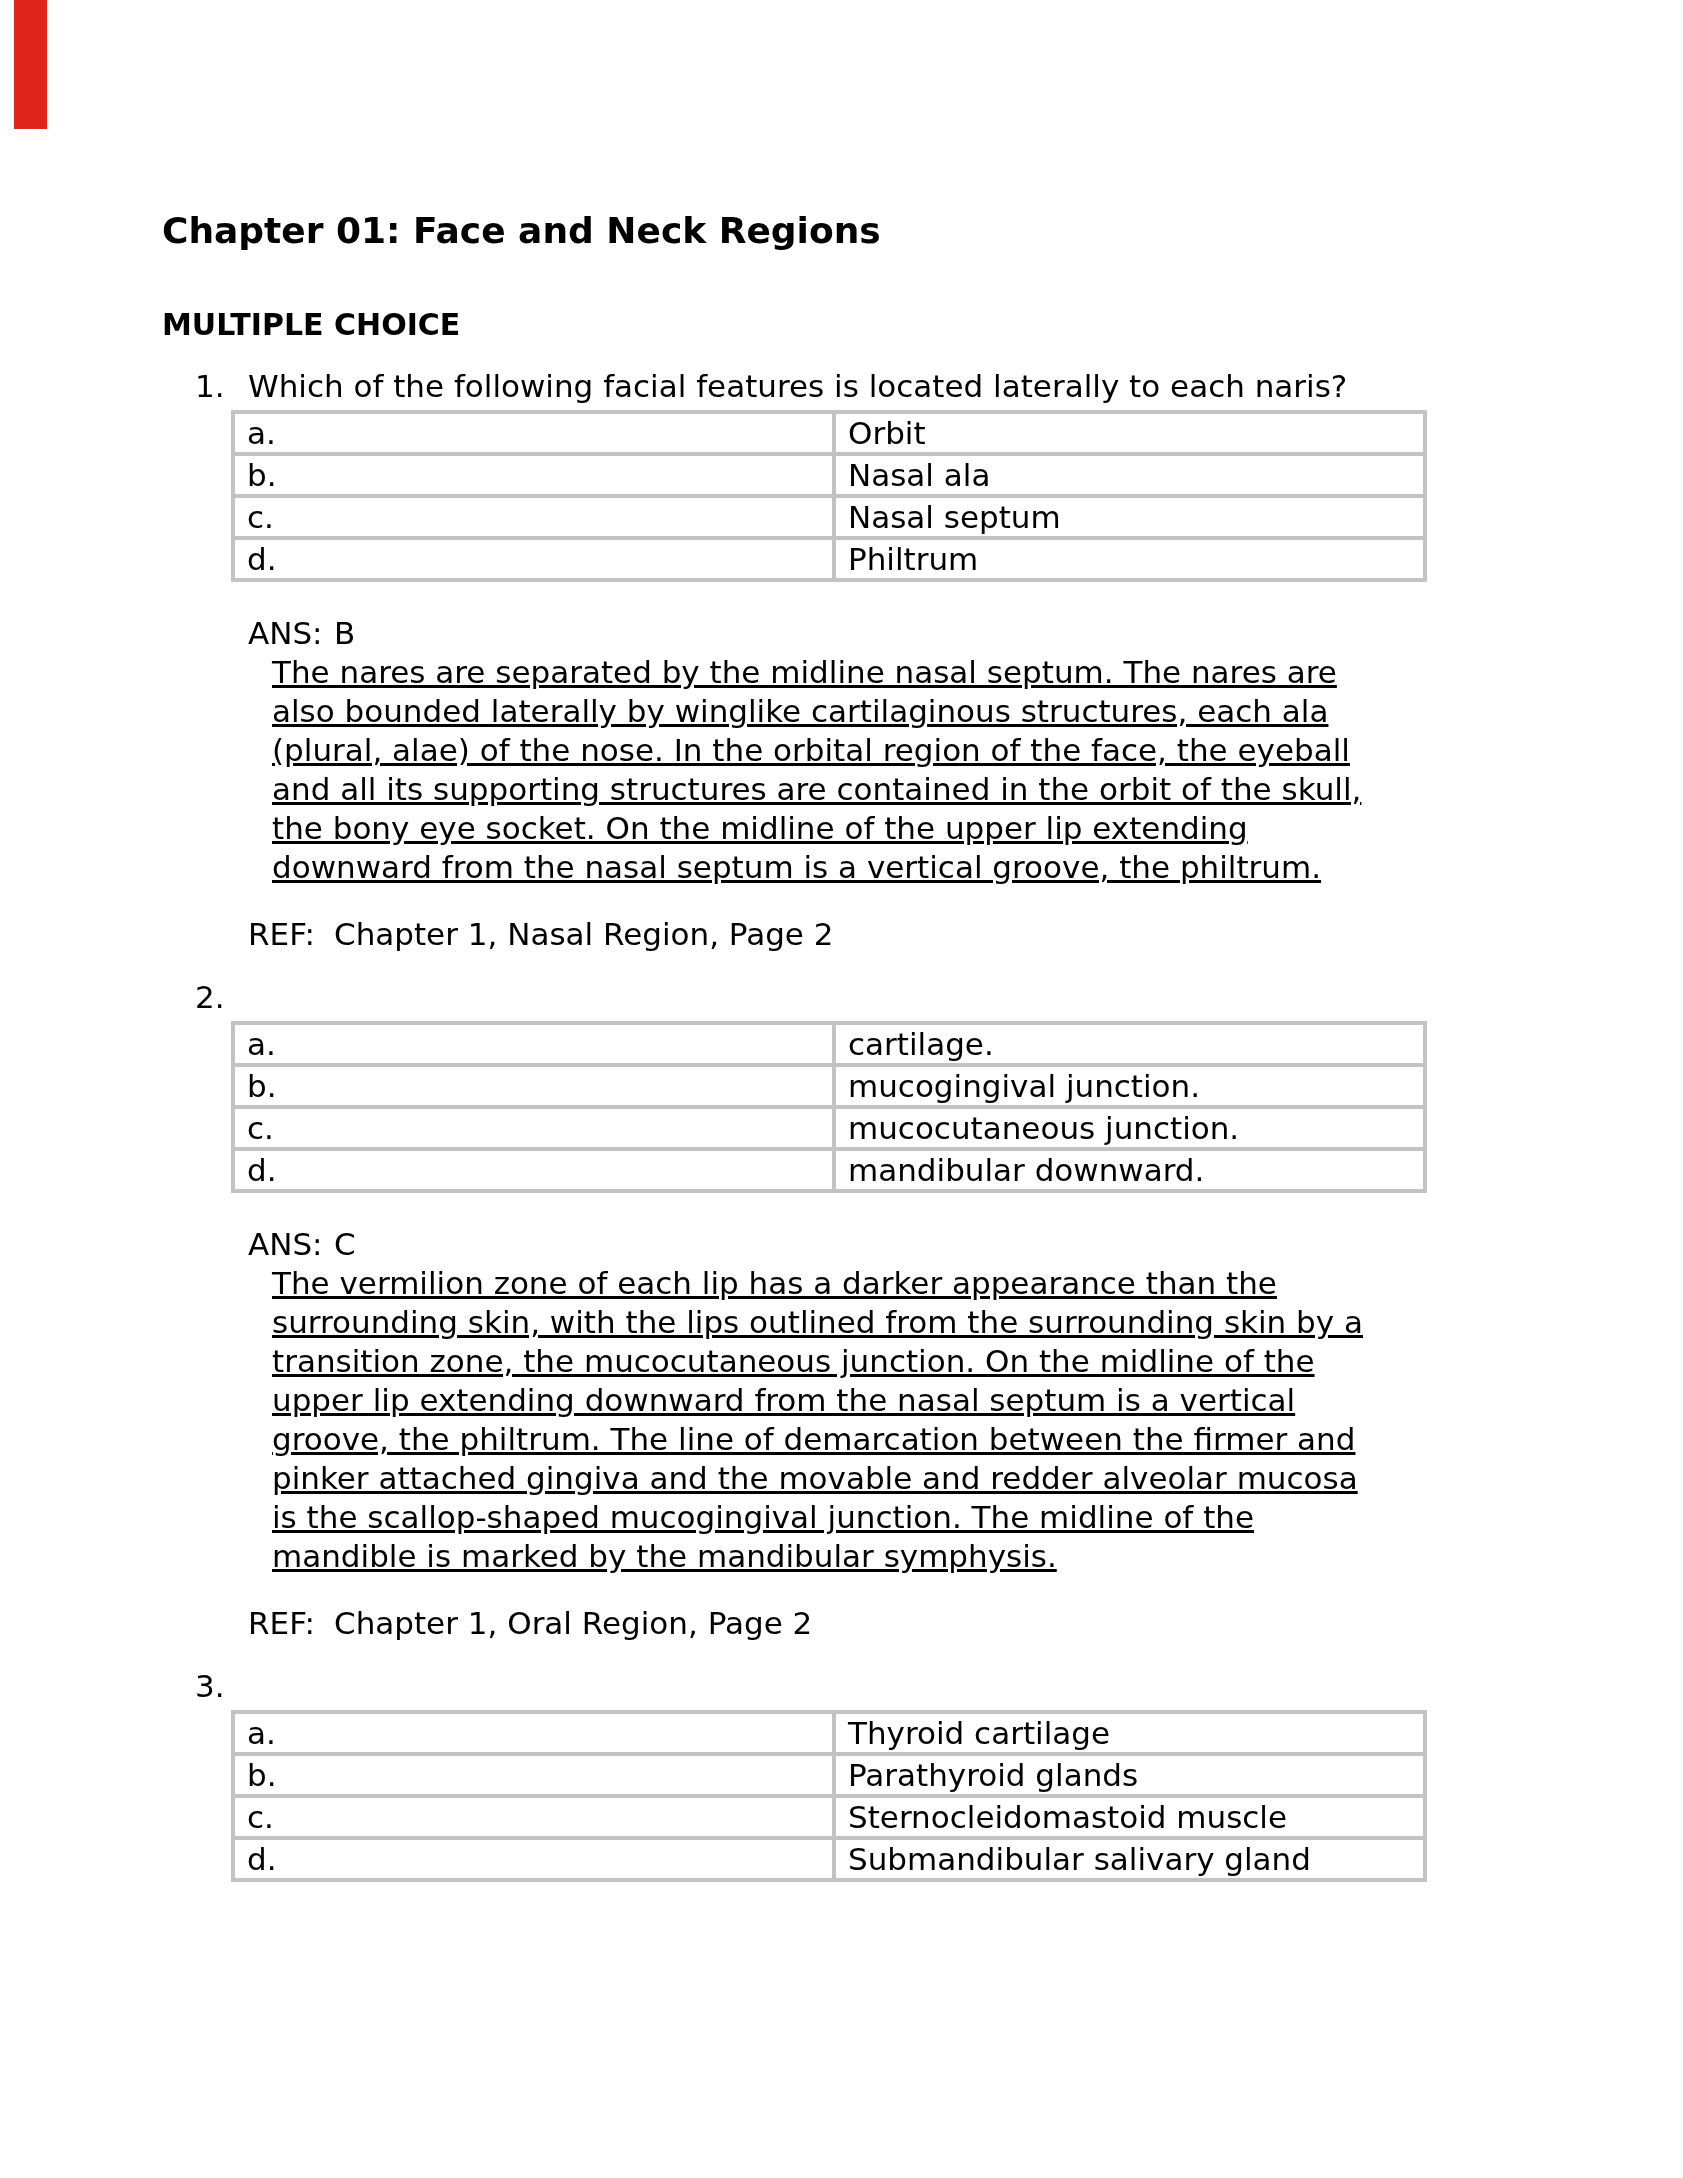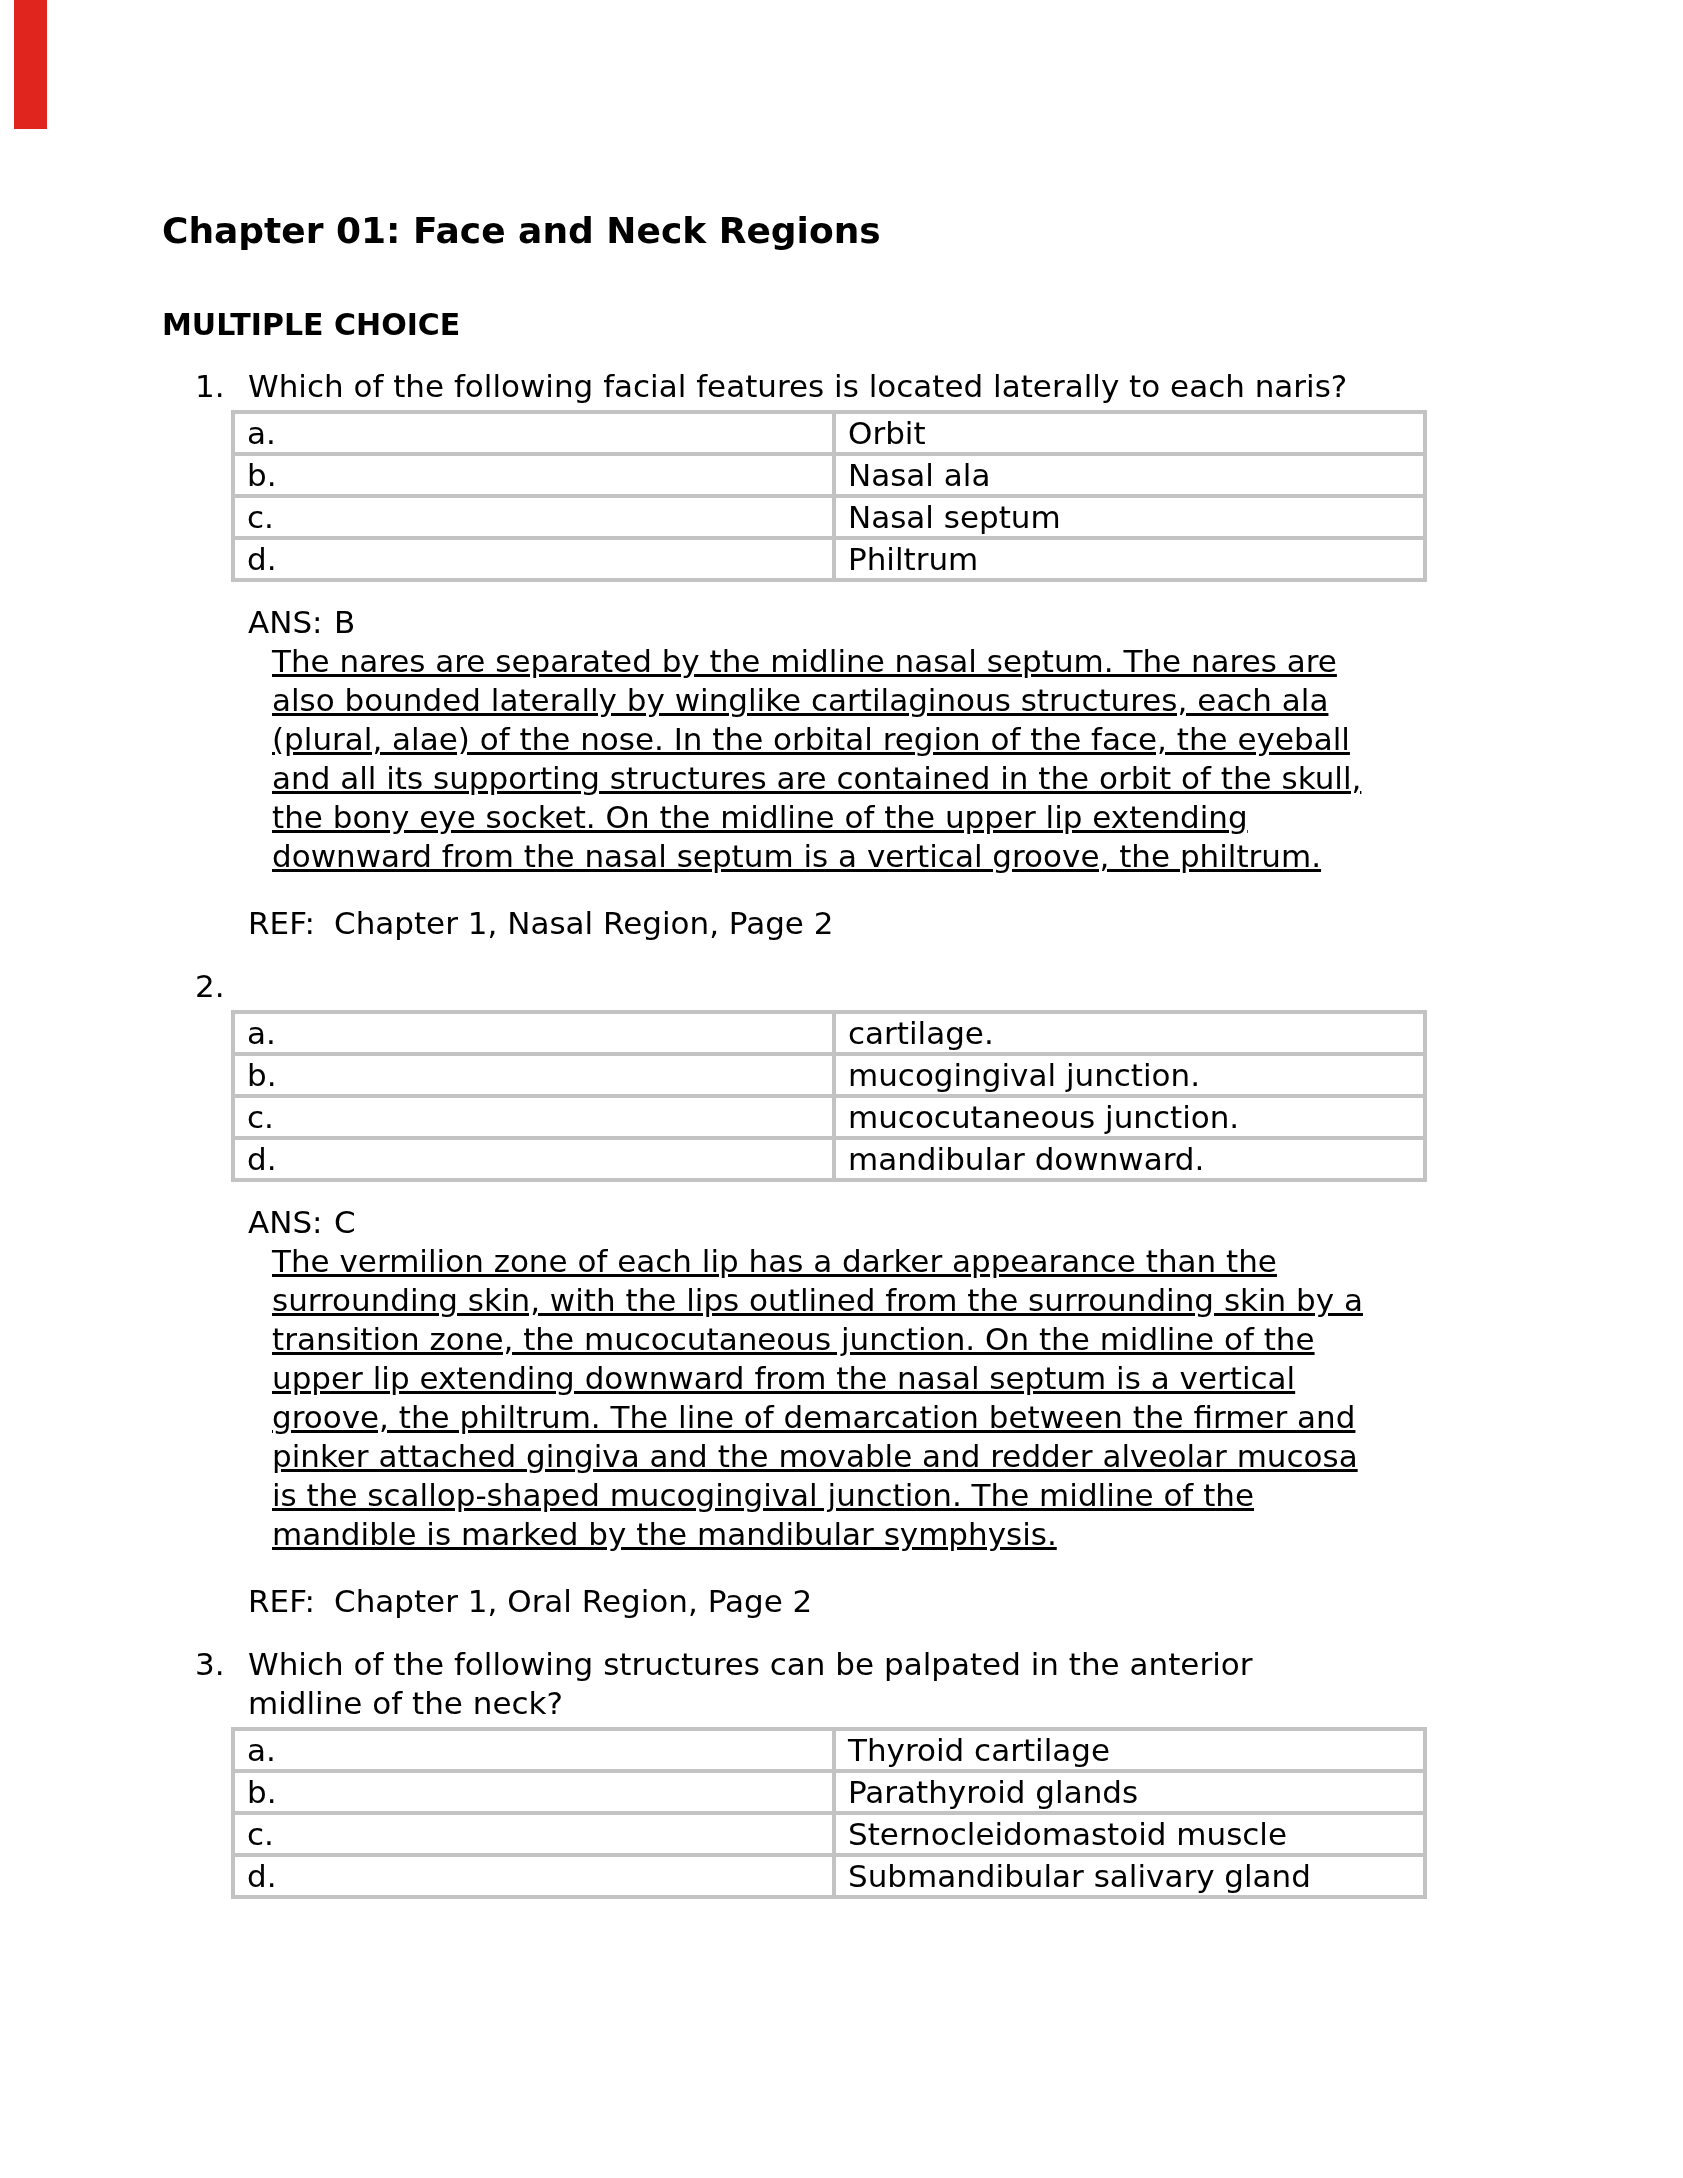--- a/index.html
+++ b/index.html
@@ -69,21 +69,21 @@
     white-space: nowrap;
   }
   td.col-letter { width: 573px; }
   td.col-text   { width: 563px; }
   .kv {
     display: flex;
     margin-left: 86px;
     font-size: 31px;
     line-height: 39px;
   }
-  .answer { margin-top: 21px; align-items: flex-end; }
+  .answer { margin-top: 32px; align-items: flex-end; }
   .ref    { margin-top: 28px; }
   .kv .k  { flex: none; min-width: 86px; }
   .explanation {
     margin-left: 110px;
     width: 1173px;
     font-size: 31px;
     line-height: 39px;
     white-space: pre-line;
     text-decoration: underline;
   }
@@ -176,22 +176,20 @@
 mandible is marked by the mandibular symphysis.</div>
     <div class="kv ref">
       <span class="k">REF:</span>
       <span class="v">Chapter 1, Oral Region, Page 2</span>
     </div>
   </div>
 
   <div class="question">
     <div class="qrow">
       <span class="qnum">3.</span>
-      <div class="qtext">Which of the following structures can be palpated in the anterior
-midline of the neck?</div>
     </div>
     <table class="options">
       <tbody>
           <tr>
         <td class="col-letter">a.</td>
         <td class="col-text">Thyroid cartilage</td>
       </tr>
       <tr>
         <td class="col-letter">b.</td>
         <td class="col-text">Parathyroid glands</td>

